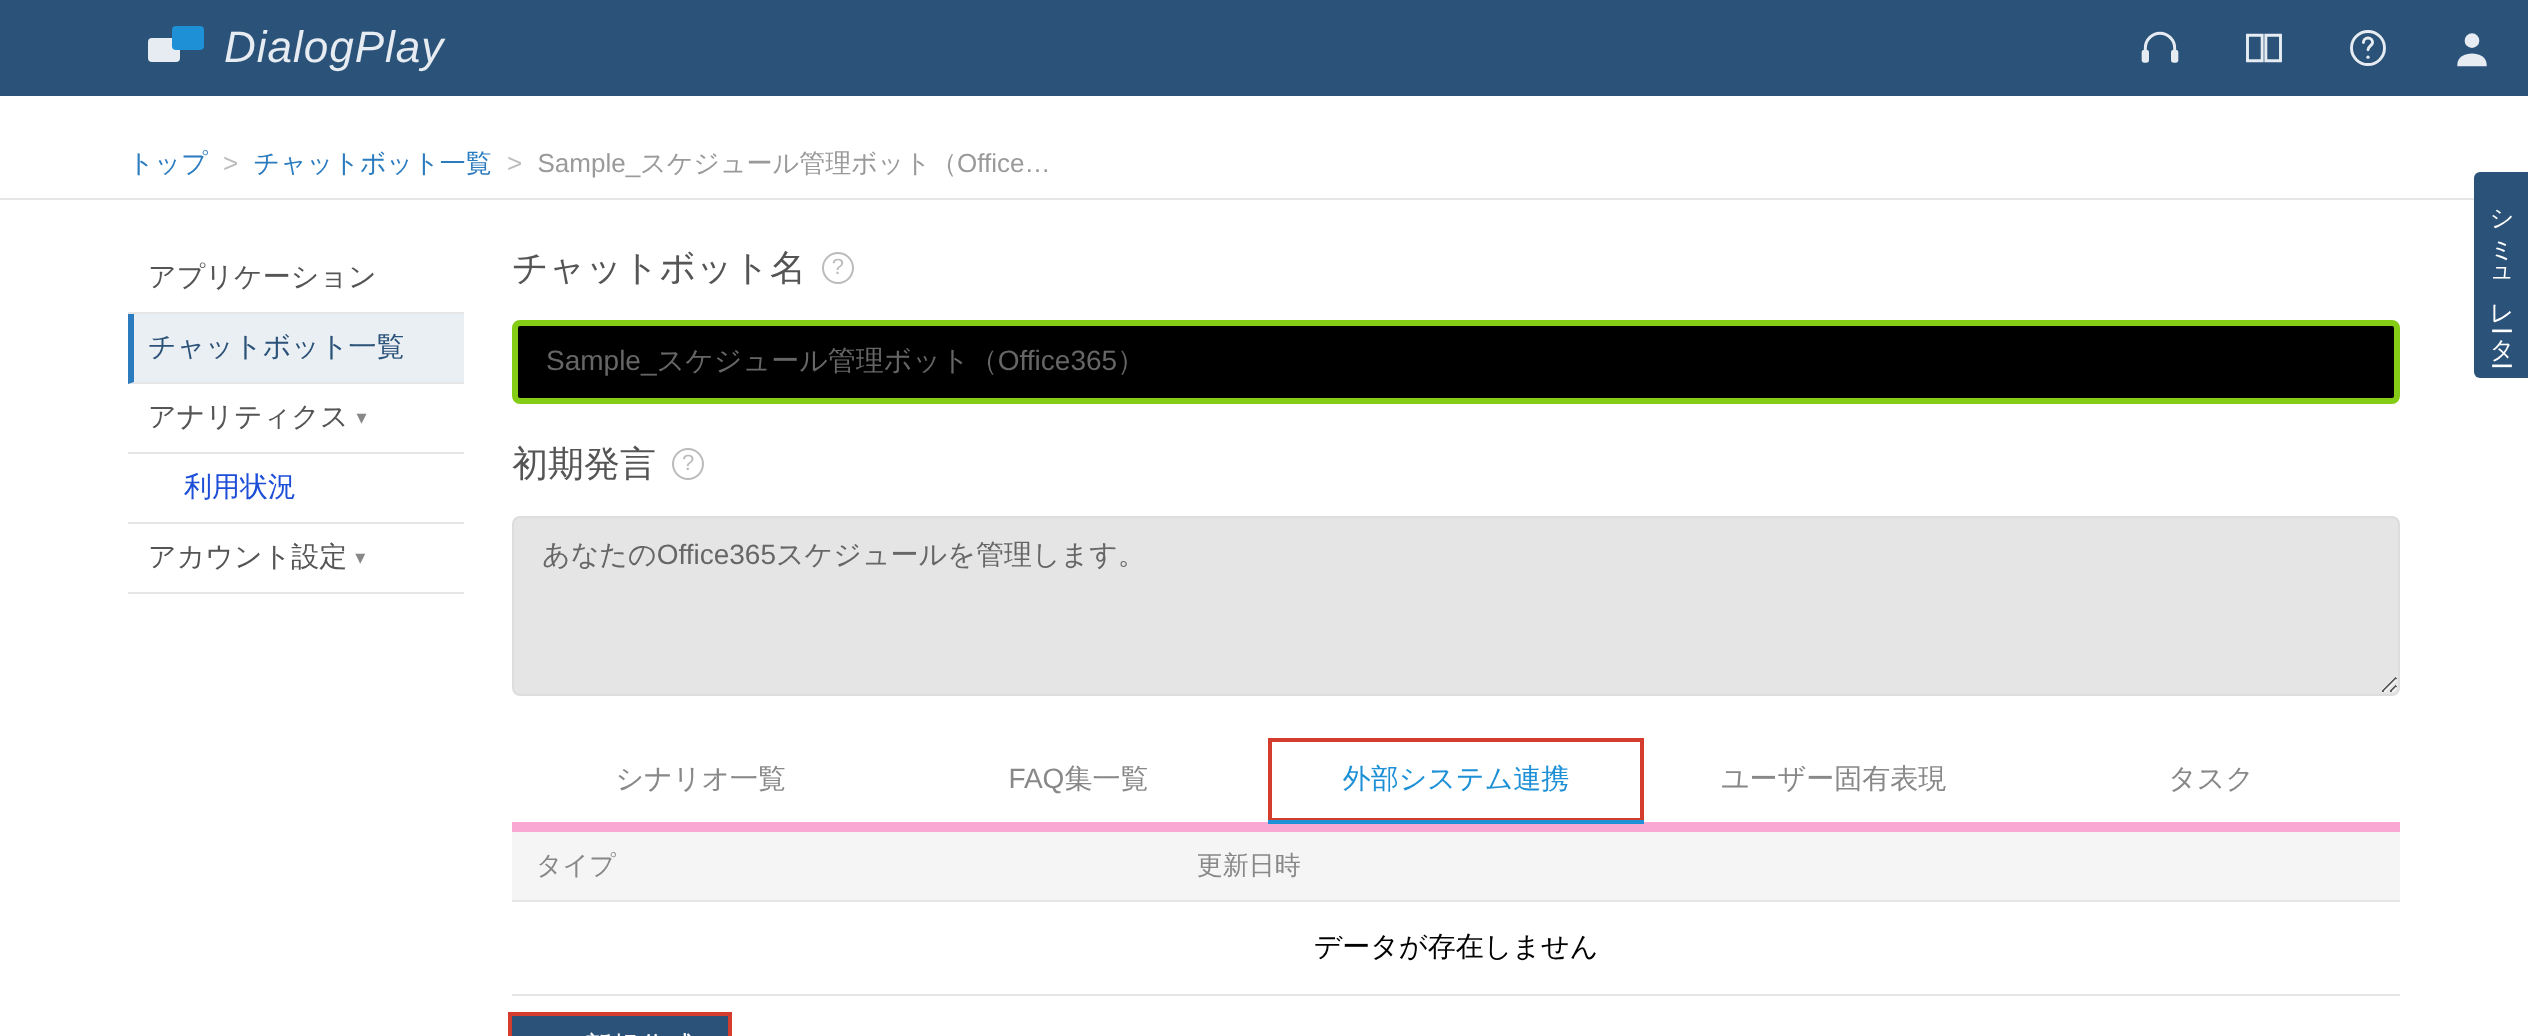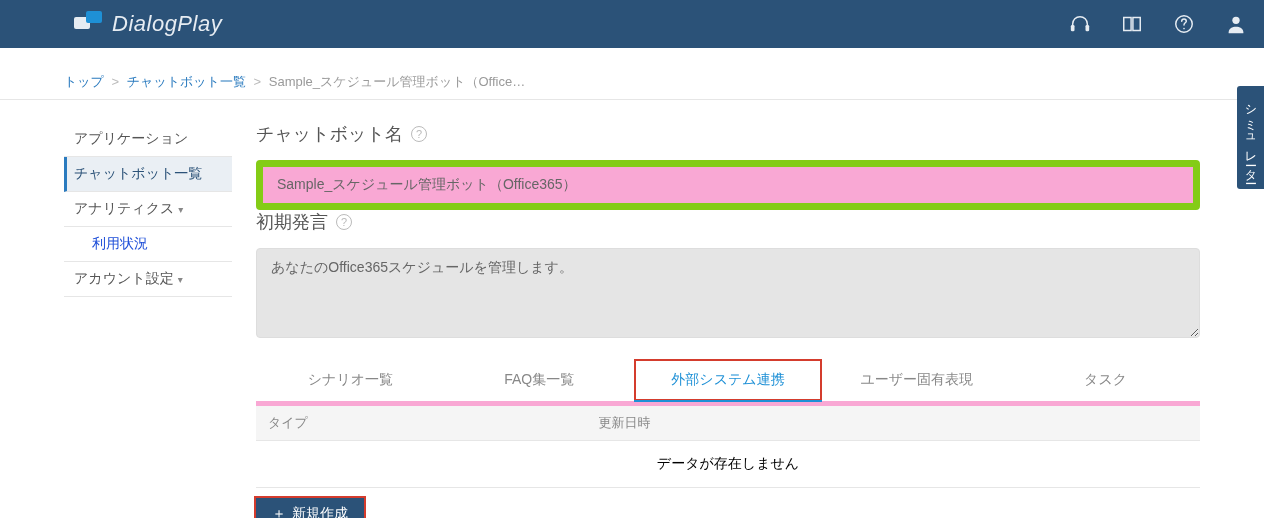--- a/index.html
+++ b/index.html
@@ -13,21 +13,21 @@
 .header {
   background: #2b5278;
   height: 48px;
   display: flex;
   align-items: center;
   padding: 0 16px 0 74px;
   justify-content: space-between;
 }
 .brand {
   display: flex;
-  align-items: flex-start;
+  align-items: center;
   gap: 10px;
   color: #fff;
 }
 .brand-logo {
   width: 28px;
   height: 22px;
   position: relative;
 }
 .brand-logo svg { display: block; }
 .brand-name {
@@ -123,26 +123,27 @@
   justify-content: center;
   width: 16px;
   height: 16px;
   border: 1px solid #bbb;
   border-radius: 50%;
   font-size: 11px;
   color: #bbb;
 }
 .text-input {
   width: 100%;
-  border: 7px solid #84cc16;
+  border: 3px solid #84cc16;
   border-radius: 4px;
   padding: 10px 14px;
   font-size: 14px;
   color: #666;
-  background: #f9a8d4;
+  margin-bottom: 18px;
+  background: #000000;
 }
 .textarea {
   width: 100%;
   border: 1px solid #ddd;
   border-radius: 4px;
   padding: 10px 14px;
   font-size: 14px;
   color: #666;
   min-height: 90px;
   resize: vertical;

